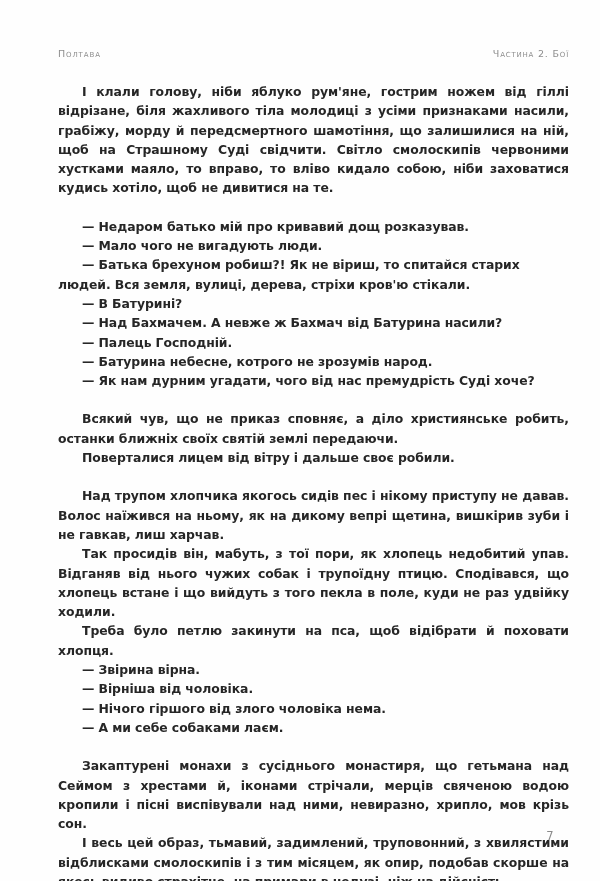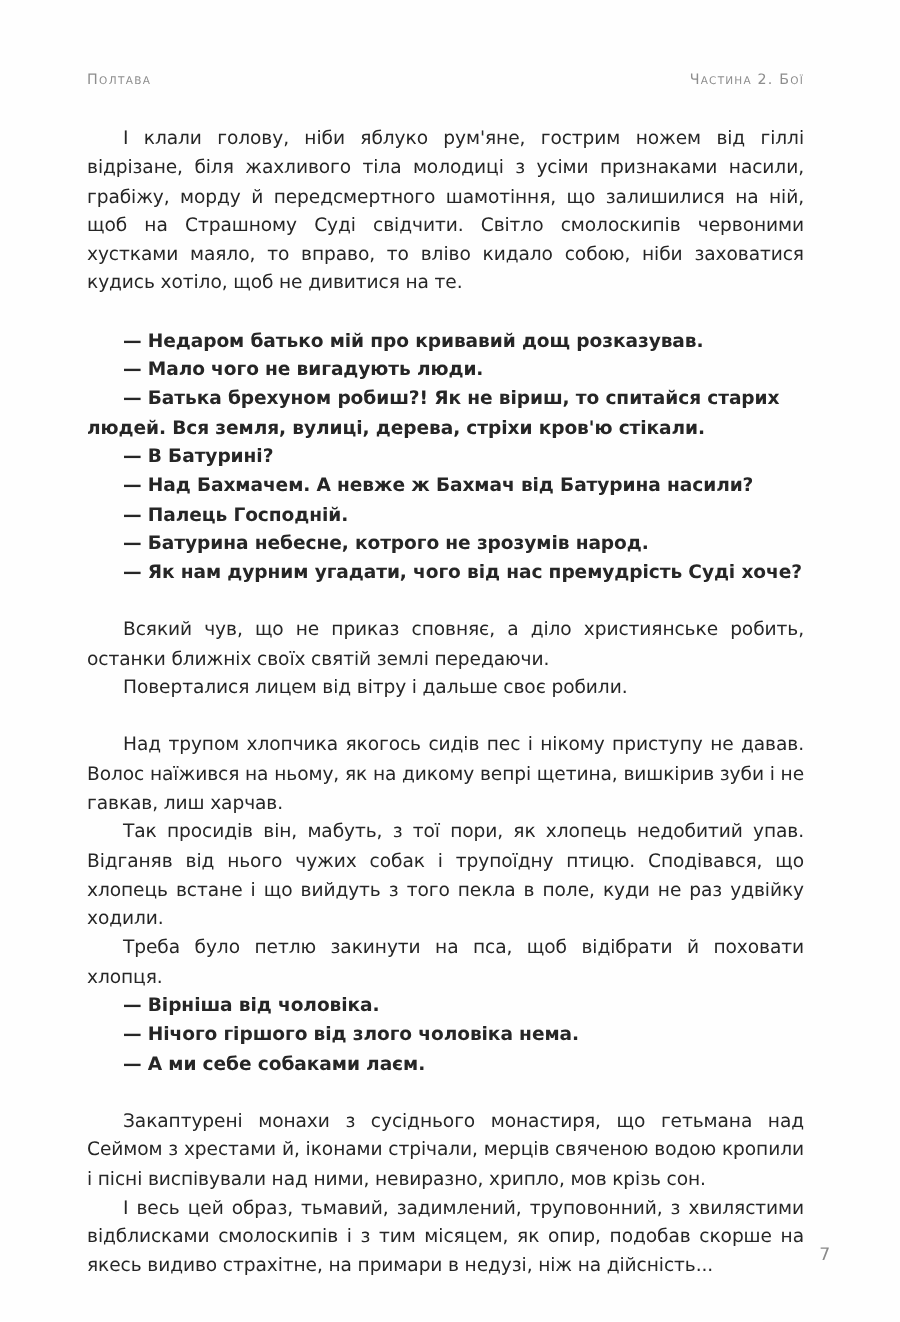--- a/index.html
+++ b/index.html
@@ -14,21 +14,21 @@
     color: #2b2b2b;
     -webkit-font-smoothing: antialiased;
   }
 
   .page {
     position: relative;
     box-sizing: border-box;
     width: 600px;
     height: 881px;
     background: #fefefe;
-    padding: 48px 64px 30px 58px;
+    padding: 48px 31px 30px 58px;
   }
 
   
   .running-head {
     display: flex;
     justify-content: space-between;
     align-items: baseline;
     font-size: 9.5px;
     letter-spacing: 0.9px;
     color: #8d8d8d;
@@ -54,20 +54,21 @@
     letter-spacing: -0.05px;
     word-spacing: -0.1px;
   }
 
   p {
     margin: 0;
   }
 
   p.indent {
     text-indent: 24px;
+    font-weight: bold;
   }
 
   
   p.dialogue {
     text-indent: 24px;
     text-align: left;
     font-weight: bold;
   }
 
   .block-gap {
@@ -113,20 +114,21 @@
 
     <p class="indent">Всякий чув, що не приказ сповняє, а діло християнське робить, останки ближніх своїх святій землі передаючи.</p>
     <p class="indent">Поверталися лицем від вітру і дальше своє робили.</p>
 
     <div class="block-gap"></div>
 
     <p class="indent">Над трупом хлопчика якогось сидів пес і нікому приступу не давав. Волос наїжився на ньому, як на дикому вепрі щетина, вишкірив зуби і не гавкав, лиш харчав.</p>
     <p class="indent">Так просидів він, мабуть, з тої пори, як хлопець недобитий упав. Відганяв від нього чужих собак і трупоїдну птицю. Сподівався, що хлопець встане і що вийдуть з того пекла в поле, куди не раз удвійку ходили.</p>
     <p class="indent">Треба було петлю закинути на пса, щоб відібрати й поховати хлопця.</p>
 
+    <p class="dialogue">— Звірина вірна.</p>
     <p class="dialogue">— Вірніша від чоловіка.</p>
     <p class="dialogue">— Нічого гіршого від злого чоловіка нема.</p>
     <p class="dialogue">— А ми себе собаками лаєм.</p>
 
     <div class="block-gap"></div>
 
     <p class="indent">Закаптурені монахи з сусіднього монастиря, що гетьмана над Сеймом з хрестами й, іконами стрічали, мерців свяченою водою кропили і пісні виспівували над ними, невиразно, хрипло, мов крізь сон.</p>
     <p class="indent">І весь цей образ, тьмавий, задимлений, труповонний, з хвилястими відблисками смолоскипів і з тим місяцем, як опир, подобав скорше на якесь видиво страхітне, на примари в недузі, ніж на дійсність...</p>
 
   </div>

